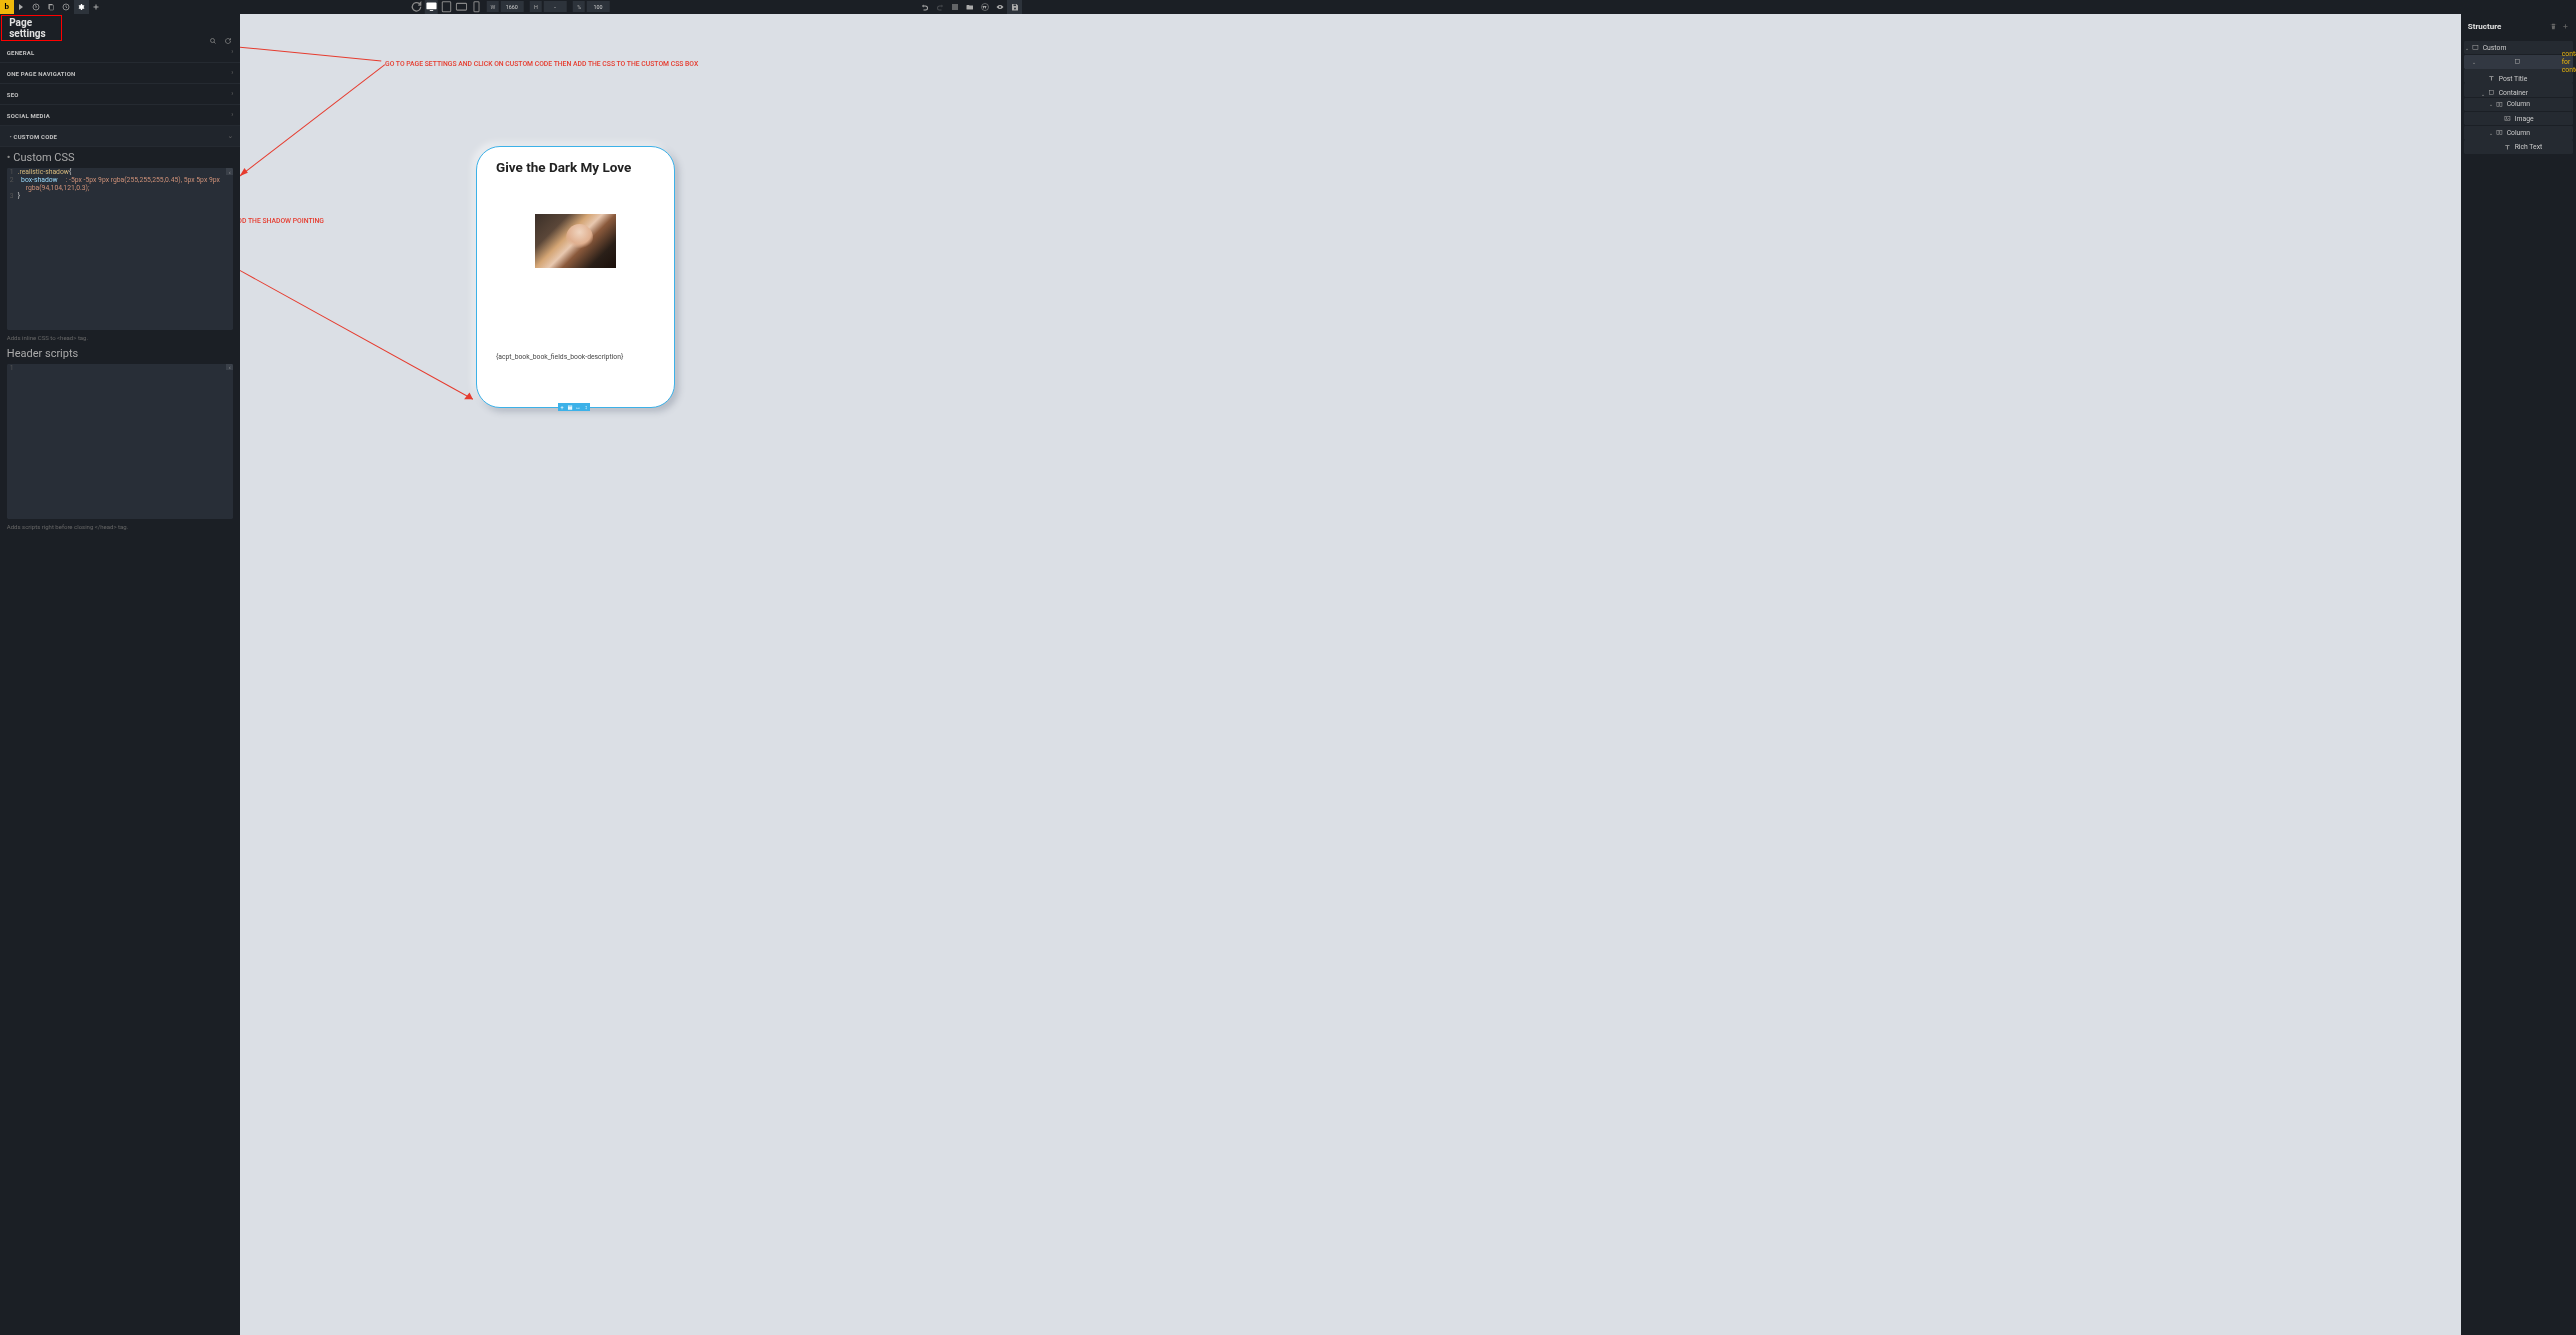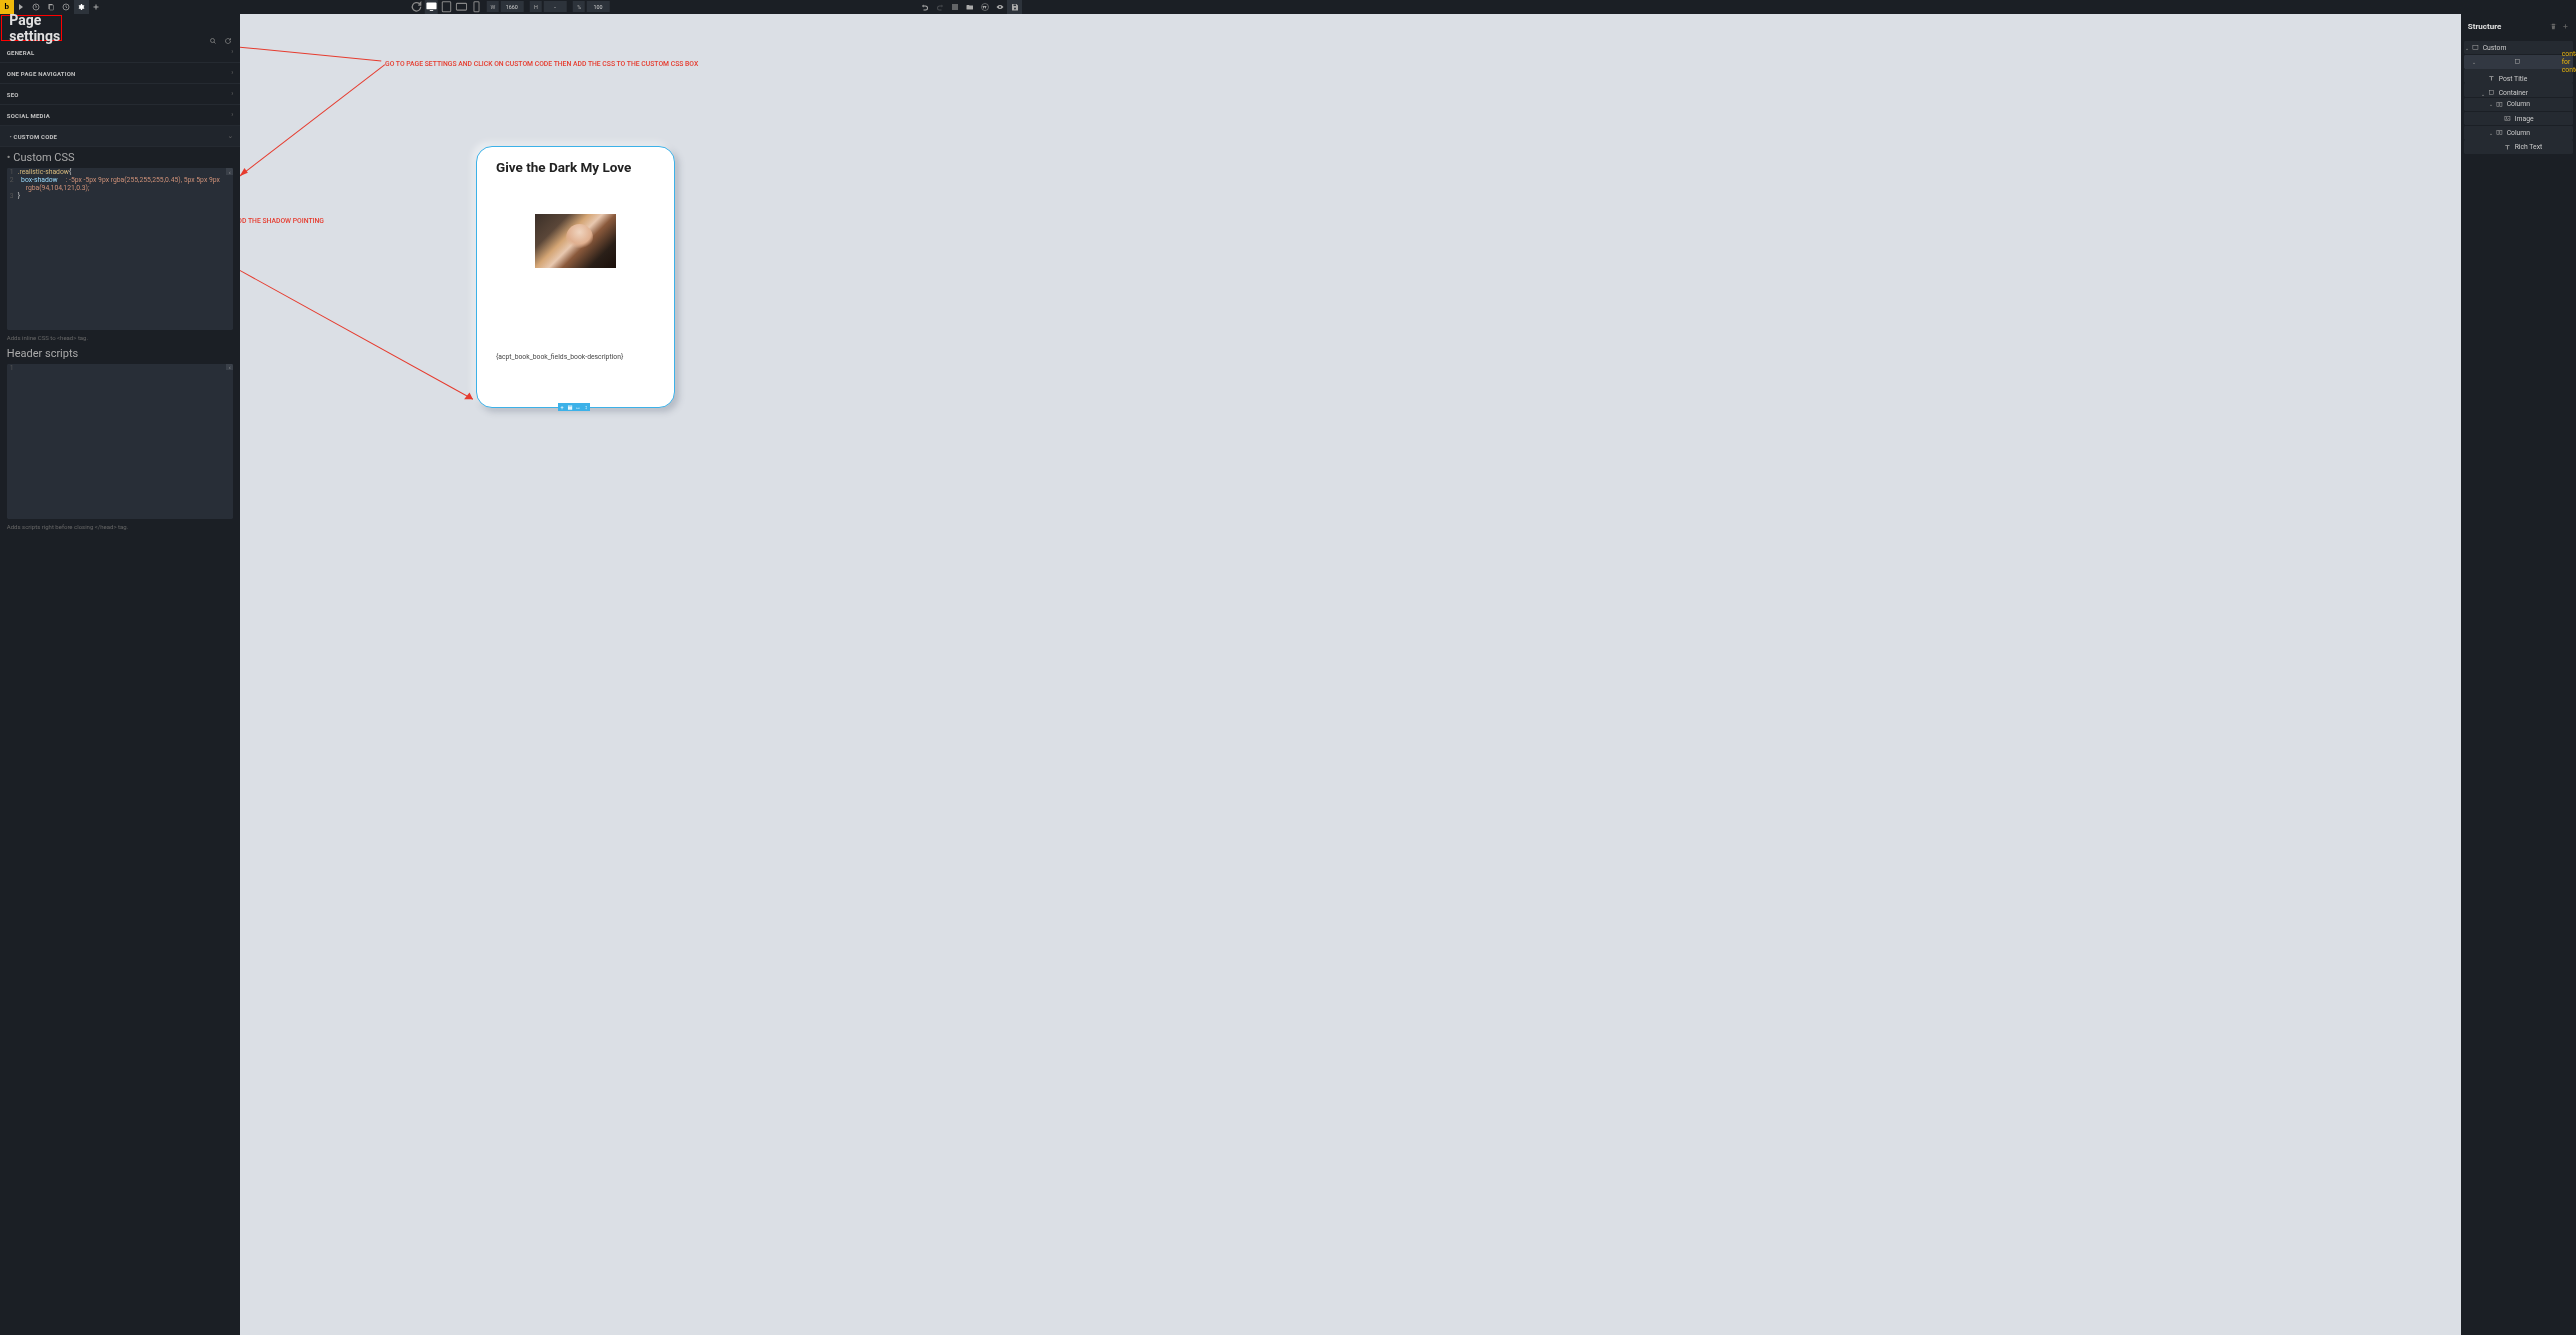--- a/index.html
+++ b/index.html
@@ -20,21 +20,21 @@
   .dim-label { width: 12px; height: 10.8px; background: #2d333b; font-size: 5.4px; display: flex; align-items: center; justify-content: center; color: #aaa; }
   .dim-value { width: 23px; height: 10.8px; background: #2d333b; font-size: 5.4px; display: flex; align-items: center; justify-content: center; color: #ccc; }
   
   .top-right { position: absolute; right: 0; display: flex; align-items: center; }
   .top-right .top-icon { width: 15px; }
   .save-btn { background: #2d333b; }
   
   
   .left-panel { position: absolute; top: 13.5px; left: 0; width: 240px; bottom: 0; background: #1b1f25; overflow: hidden; }
   .panel-header { height: 26px; display: flex; align-items: center; padding: 0 6.8px; border: 1.4px solid red; width: 61px; margin: 1.4px 0 1.4px 1.4px; position: relative; }
-  .panel-title { font-size: 14px; font-weight: bold; color: #e0e0e0; }
+  .panel-title { font-size: 10px; font-weight: bold; color: #e0e0e0; }
   .panel-header-right { position: absolute; right: 8px; top: 21.6px; display: flex; gap: 6.8px; color: #888; }
   
   .settings-section { border-bottom: 0.7px solid #252a31; }
   .section-header { height: 20px; display: flex; align-items: center; justify-content: space-between; padding: 0 6.8px; cursor: pointer; }
   .section-header.sub { padding-left: 9.5px; background: #20252c; }
   .section-title { font-size: 6px; font-weight: bold; color: #c0c0c0; letter-spacing: 0.2px; }
   .section-chevron { color: #666; font-size: 6.8px; }
   .section-bullet::before { content: "• "; color: #888; }
   
   .subsection { padding: 0 6.8px 4px 6.8px; background: #1b1f25; }
@@ -49,21 +49,21 @@
   .tok-sel { color: #d7ba7d; }
   .tok-prop { color: #9cdcfe; }
   .tok-val { color: #ce9178; padding-left: 8px; }
   .tok-punc { color: #d4d4d4; }
   
   .helper-text { font-size: 6px; color: #666; padding: 4px 0px 1.4px 0; }
   
   
   .canvas { position: absolute; top: 13.5px; left: 240px; right: 115px; bottom: 0; background: #dbdfe5; overflow: hidden; }
   
-  .card { position: absolute; left: 236px; top: 132px; width: 199px; height: 262px; background: #fff; border: 1.4px solid #3cb1e8; border-radius: 16px; box-shadow: -3.4px -3.4px 6px rgba(255,255,255,0.45), 3.4px 3.4px 6px rgba(94,104,121,0.3); padding: 12px 19px; }
+  .card { position: absolute; left: 236px; top: 132px; width: 199px; height: 262px; background: #fff; border: 1.4px solid #3cb1e8; border-radius: 24px; box-shadow: -3.4px -3.4px 6px rgba(255,255,255,0.45), 3.4px 3.4px 6px rgba(94,104,121,0.3); padding: 12px 19px; }
   .card-title { font-size: 13.5px; font-weight: 700; color: #222; }
   .card-image { width: 81px; height: 54px; margin: 39px auto 0 auto; background: linear-gradient(135deg, #3a2f28 0%, #5a4638 25%, #d4a574 40%, #e8c8b0 50%, #8b5a3c 60%, #2a1f18 80%, #1a0f0a 100%); display: block; position: relative; overflow: hidden; }
   .card-image::after { content:""; position:absolute; left:38%; top:20%; width:27px; height:27px; background: radial-gradient(circle at 50% 30%, #f0d5c0 0%, #e0b090 50%, transparent 70%); border-radius:50%; }
   .card-desc { font-size: 6.8px; color: #444; margin-top: 85px; }
   
   .element-controls { position: absolute; left: 318px; top: 389px; display: flex; background: #3cb1e8; }
   .element-controls .ctrl { width: 8px; height: 8px; display: flex; align-items: center; justify-content: center; color: #fff; font-size: 5.4px; cursor: pointer; }
   
   
   .right-panel { position: absolute; top: 13.5px; right: 0; width: 115px; bottom: 0; background: #1b1f25; }

